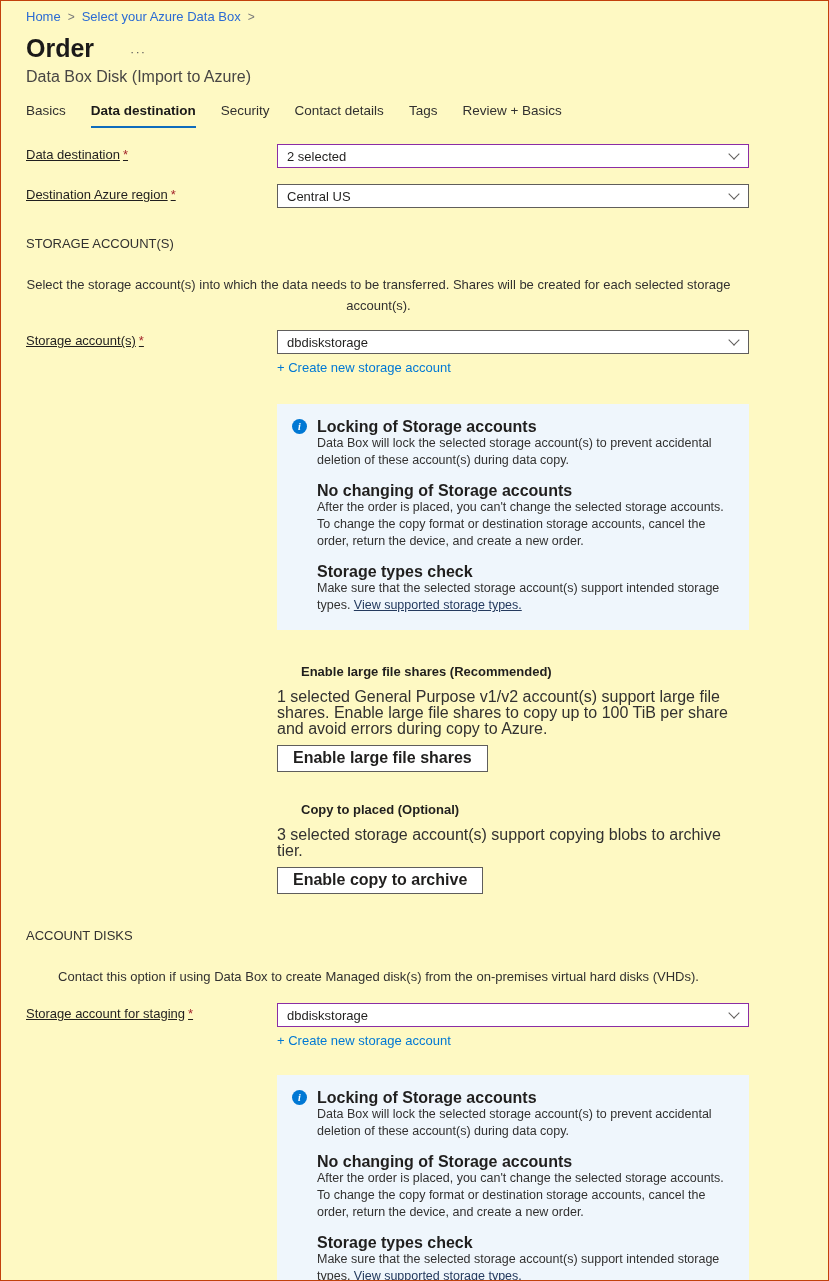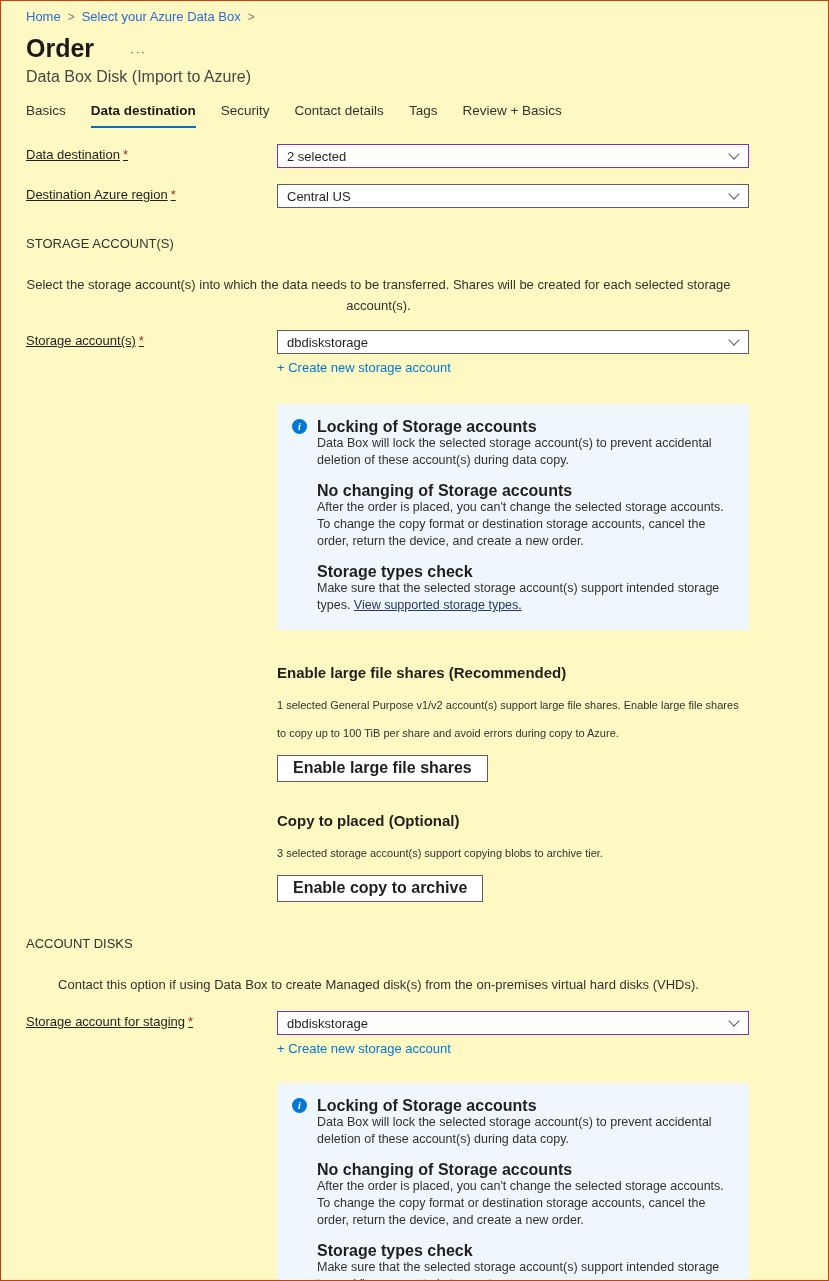--- a/index.html
+++ b/index.html
@@ -61,22 +61,22 @@
     display:flex; align-items:center; justify-content:center; font-style:italic;
   }
   .infobox .ib-item { margin-bottom:13px; }
   .infobox .ib-item:last-child { margin-bottom:2px; }
   .infobox .ib-title { font-size:16px; font-weight:700; color:#201f1e; line-height:17px; }
   .infobox .ib-body { font-size:12.5px; color:#323130; line-height:17px; }
   .infobox .ib-link { color:#243a5e; text-decoration:underline; cursor:pointer; }
 
   
   .option-block { margin-left:251px; width:472px; }
-  .option-heading { font-size:15px; font-weight:700; color:#201f1e; }
-  .option-desc { font-size:11px; color:#323130; line-height:28px; margin-top:10px; }
+  .option-heading { font-size:13px; font-weight:700; color:#201f1e;margin-left:24px; }
+  .option-desc { font-size:16px; color:#323130; line-height:16px; margin-top:10px; }
   .option-btn {
     display:inline-block; margin-top:8px; background:#fff; border:1px solid #5f5e5c;
     font-size:16px; font-weight:600; color:#201f1e; padding:3px 15px 4px; cursor:pointer;
     font-family:"Liberation Sans",sans-serif;
   }
 
   
   .mt16 { margin-top:16px; } .mt14 { margin-top:14px; } .mt26 { margin-top:26px; } .mt30 { margin-top:30px; } .mt34 { margin-top:34px; }
 </style>
 </head>

